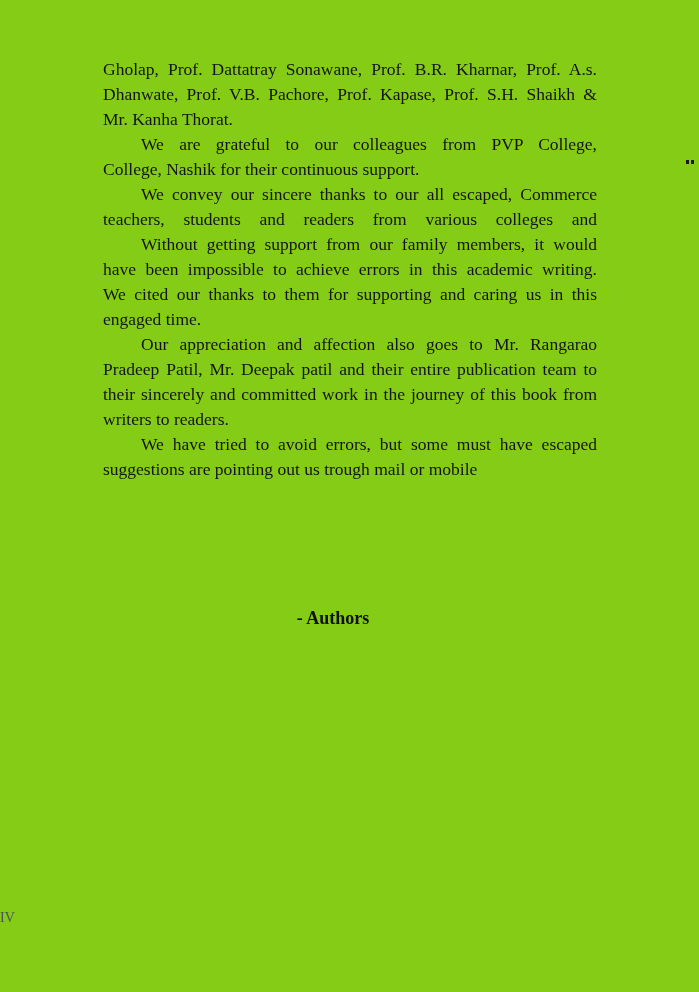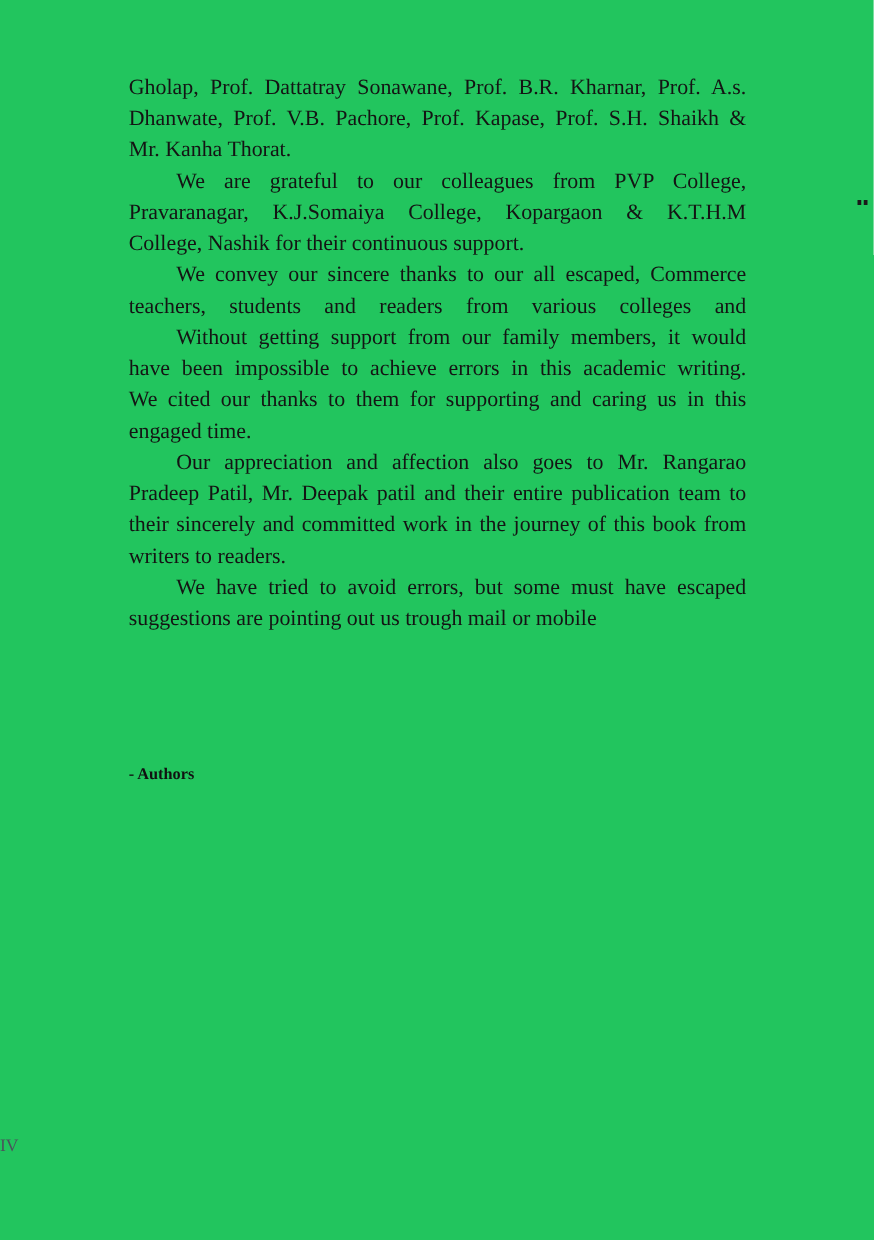--- a/index.html
+++ b/index.html
@@ -4,21 +4,21 @@
 <style>
   html, body {
     margin: 0;
     padding: 0;
     background: #ffffff;
   }
   .page {
     position: relative;
     width: 699px;
     height: 992px;
-    background: #22c55e;
+    background: #84cc16;
     font-family: "Liberation Serif", serif;
     color: #141414;
     overflow: hidden;
   }
   .text-block {
     position: absolute;
     left: 103px;
     top: 57px;
     width: 494px;
     font-size: 17.5px;
@@ -30,26 +30,26 @@
     text-align-last: justify;
   }
   .line.last {
     text-align-last: left;
   }
   .para.indent .line:first-child {
     text-indent: 38px;
   }
   .signature {
     position: absolute;
-    left: 103px;
+    left: 86px;
     top: 606px;
     width: 494px;
-    text-align: left;
+    text-align: center;
     font-weight: bold;
-    font-size: 13px;
+    font-size: 18px;
     line-height: 25px;
     color: #111111;
   }
   .page-number {
     position: absolute;
     left: 0;
     top: 910px;
     width: 699px;
     text-align: left;
     font-size: 14px;
@@ -74,21 +74,20 @@
 <div class="page">
 
   <div class="text-block" id="text-block">
       <div class="para">
         <div class="line">Gholap, Prof. Dattatray Sonawane, Prof. B.R. Kharnar, Prof. A.s.</div>
         <div class="line">Dhanwate, Prof. V.B. Pachore, Prof. Kapase, Prof. S.H. Shaikh &amp;</div>
         <div class="line last">Mr. Kanha Thorat.</div>
       </div>
       <div class="para indent">
         <div class="line">We are grateful to our colleagues from PVP College,</div>
-        <div class="line">Pravaranagar, K.J.Somaiya College, Kopargaon &amp; K.T.H.M</div>
         <div class="line last">College, Nashik for their continuous support.</div>
       </div>
       <div class="para indent">
         <div class="line">We convey our sincere thanks to our all escaped, Commerce</div>
         <div class="line">teachers, students and readers from various colleges and</div>
       </div>
       <div class="para indent">
         <div class="line">Without getting support from our family members, it would</div>
         <div class="line">have been impossible to achieve errors in this academic writing.</div>
         <div class="line">We cited our thanks to them for supporting and caring us in this</div>

